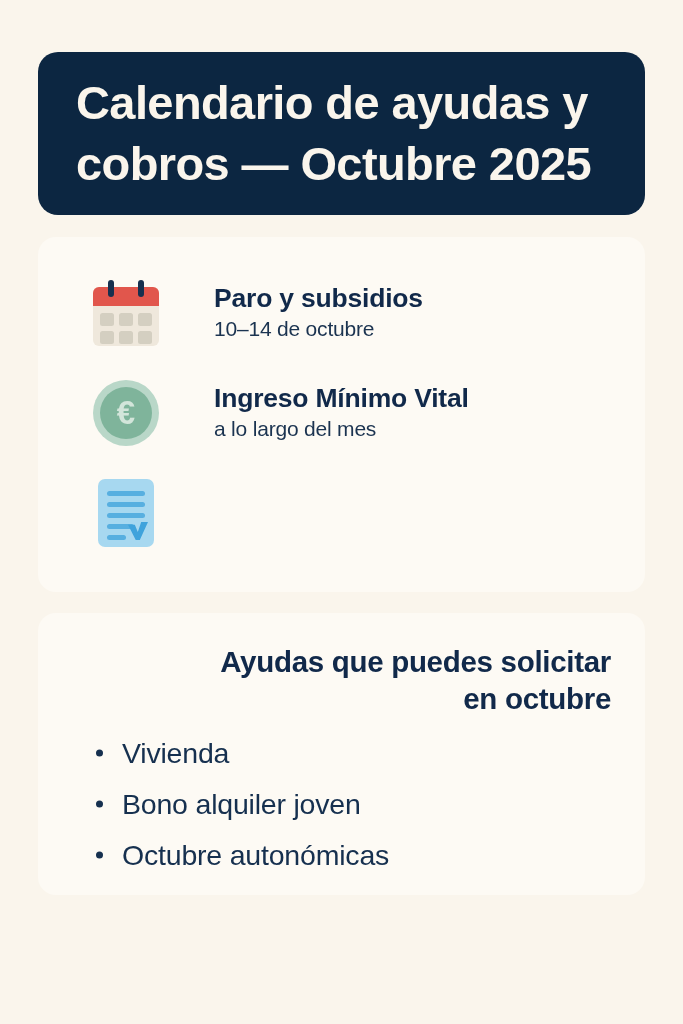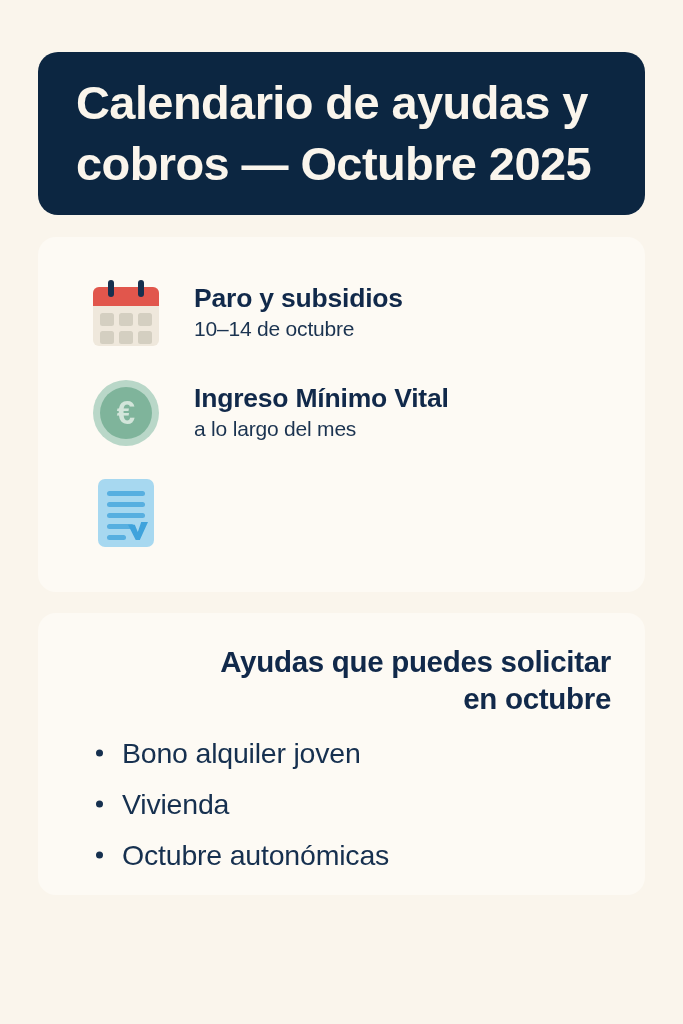--- a/index.html
+++ b/index.html
@@ -67,20 +67,21 @@
     padding: 30px 34px 26px 50px;
     text-align: right;
   }
 
   
   .sched-row {
     display: flex;
     align-items: flex-start;
     height: 100px;
     padding-left: 24px;
+    gap: 20px;
   }
   .icon-wrap {
     width: 76px;
     min-width: 76px;
     height: 100px;
     display: flex;
     align-items: center;
     justify-content: center;
     position: relative;
   }
@@ -314,25 +315,25 @@
     </div>
 
   </div>
 
   <div class="card card-apply">
     <div class="apply-title">Ayudas que puedes solicitar
 en octubre</div>
     <ul class="apply-list">
       <li class="apply-item">
         <span class="apply-bullet"></span>
-        <span>Bono alquiler joven</span>
+        <span>Vivienda</span>
       </li>
       <li class="apply-item">
         <span class="apply-bullet"></span>
-        <span>Vivienda</span>
+        <span>Bono alquiler joven</span>
       </li>
       <li class="apply-item">
         <span class="apply-bullet"></span>
         <span>Octubre autonómicas</span>
       </li>
     </ul>
   </div>
 
 </div>
 

